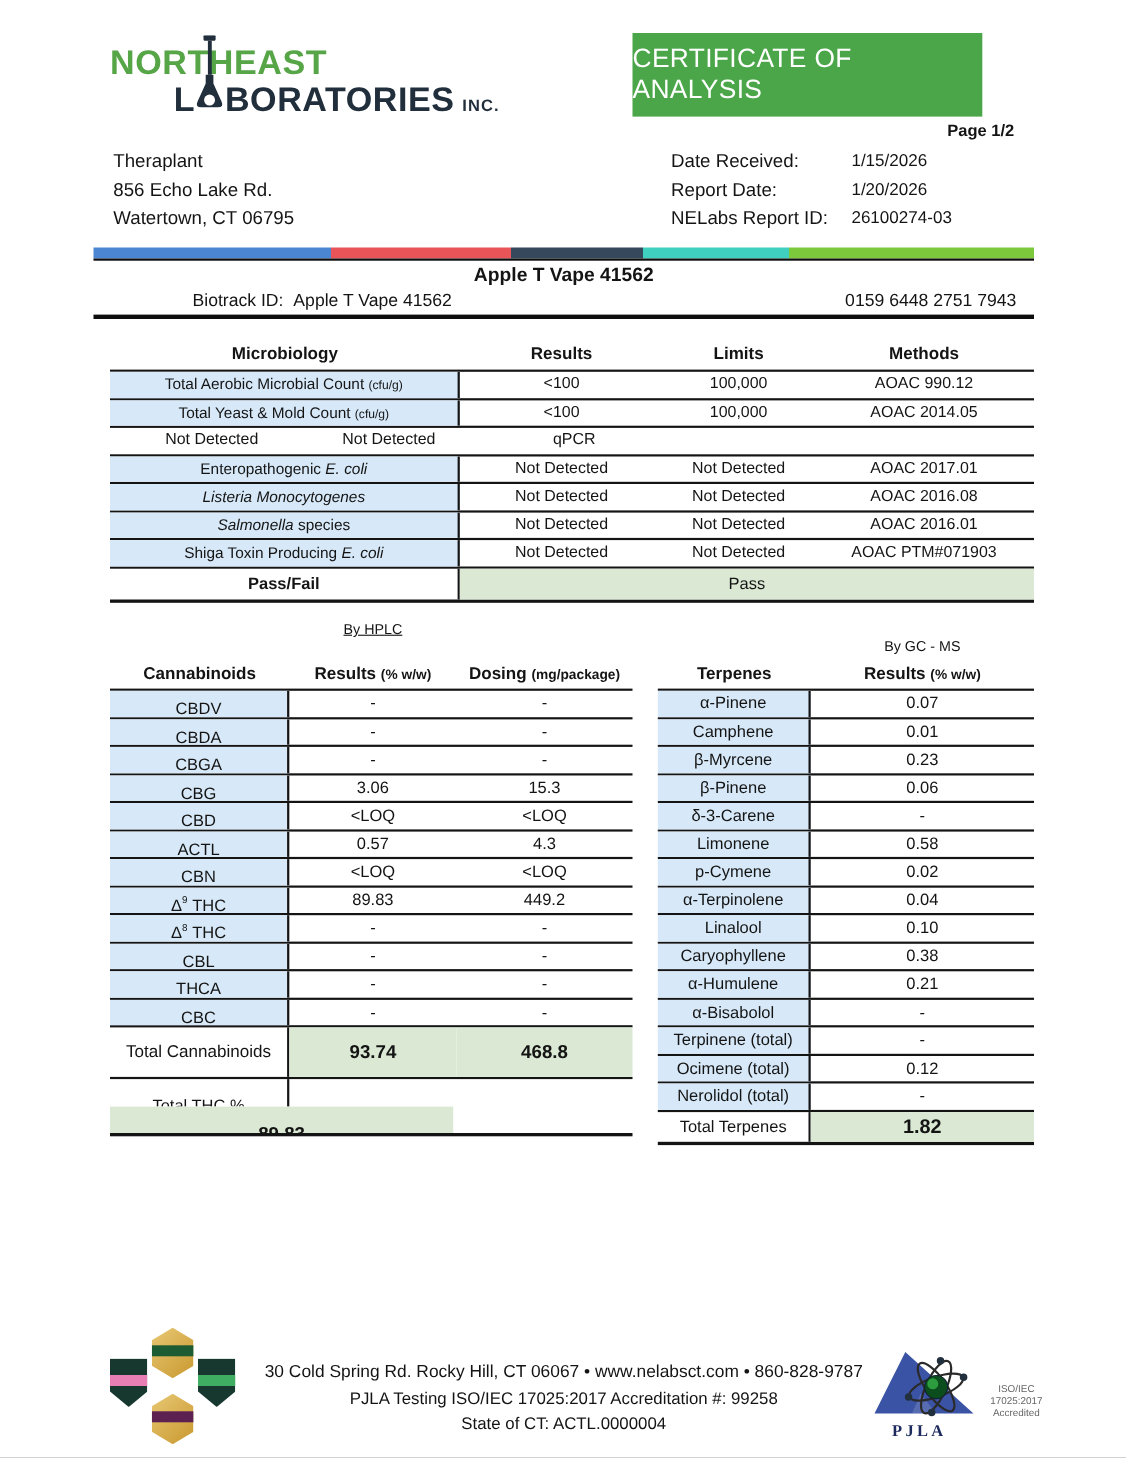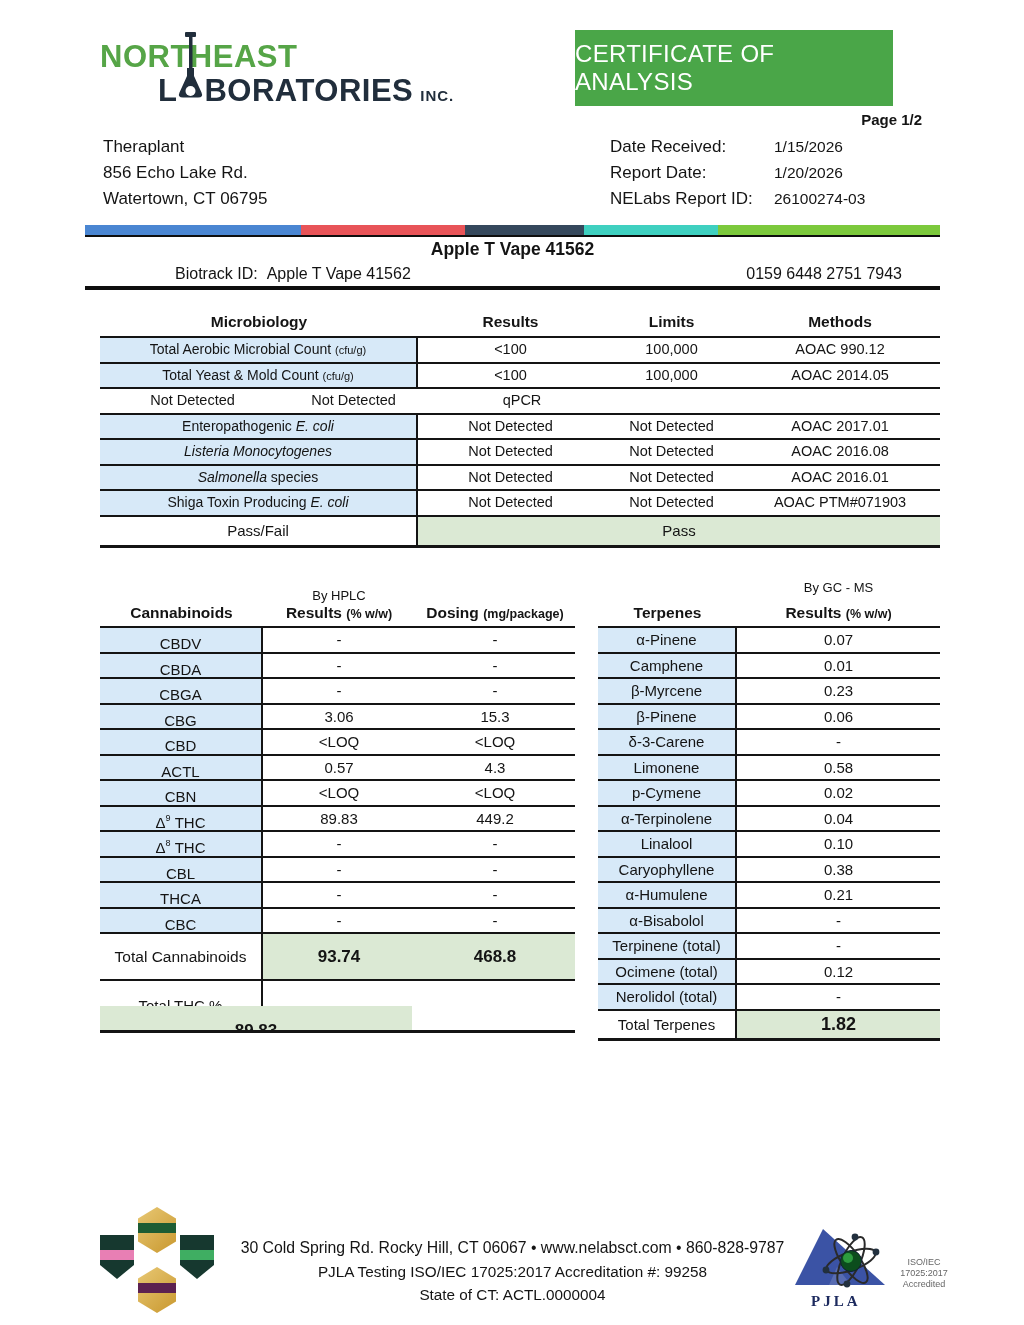--- a/index.html
+++ b/index.html
@@ -41,45 +41,45 @@
     background:linear-gradient(90deg,
       var(--stripe-blue) 0 25.3%, var(--stripe-red) 25.3% 44.4%,
       var(--stripe-navy) 44.4% 58.4%, var(--stripe-teal) 58.4% 74%,
       var(--stripe-green) 74% 100%);}
   .sample-title{position:absolute;left:85px;top:239px;width:855px;text-align:center;
                 font-weight:800;font-size:17.5px;}
   .biotrack{position:absolute;left:85px;top:262px;width:855px;height:24px;display:flex;
             align-items:center;font-size:16px;}
   .biotrack .bl{margin-left:90px;}
   .biotrack .bv{margin-left:9px;}
-  .biotrack .bc{margin-left:auto;margin-right:38px;}
+  .biotrack .bc{margin-left:auto;margin-right:16px;}
   .thick-rule{position:absolute;left:85px;top:286px;width:855px;height:4px;background:#0e0e0e;}
 
   
   .cell{display:block;text-align:center;overflow:hidden;}
   .namecell{background:var(--cell-blue);border-right:2px solid var(--ink);}
   .row{display:flex;border-bottom:2px solid var(--ink);}
 
   
   .micro{position:absolute;left:100px;top:310px;width:840px;font-size:14.5px;}
   .micro .hdr{display:flex;height:28px;border-bottom:2px solid var(--ink);font-weight:800;font-size:15.5px;}
   .micro .hdr .cell{line-height:24px;}
   .micro .row{height:25.5px;}
   .micro .cell{line-height:23px;}
   .mc1{width:318px;} .mc2{width:185px;} .mc3{width:137px;} .mc4{width:200px;}
   .micro .nsmall{font-size:11px;}
   .micro .nital{font-style:italic;}
   .micro .mname{font-size:14px;}
   .passrow{display:flex;height:31px;border-bottom:3px solid var(--ink);}
   .passrow .cell{line-height:28px;font-size:15px;}
-  .passrow .plabel{width:318px;border-right:2px solid var(--ink);}
+  .passrow .plabel{width:318px;border-right:2px solid var(--ink);font-weight:bold;}
   .passrow .pval{width:522px;background:var(--cell-green);}
 
   
-  .byhplc{position:absolute;left:263px;top:588px;width:152px;text-align:center;font-size:13px;}
+  .byhplc{position:absolute;left:263px;top:564px;width:152px;text-align:center;font-size:13px;text-decoration:underline;}
   .bygcms{position:absolute;left:737px;top:580px;width:203px;text-align:center;font-size:13px;}
 
   
   .cann{position:absolute;left:100px;top:602px;width:475px;font-size:15px;}
   .cann .hdr{display:flex;height:26px;border-bottom:2px solid var(--ink);font-weight:800;}
   .cann .hdr .cell{line-height:22px;font-size:15.5px;}
   .cann .hdr .unit{font-size:12.5px;}
   .cann .row{height:25.5px;}
   .cann .cell{line-height:23px;}
   .cc1{width:163px;} .cc2{width:152px;} .cc3{width:160px;}

